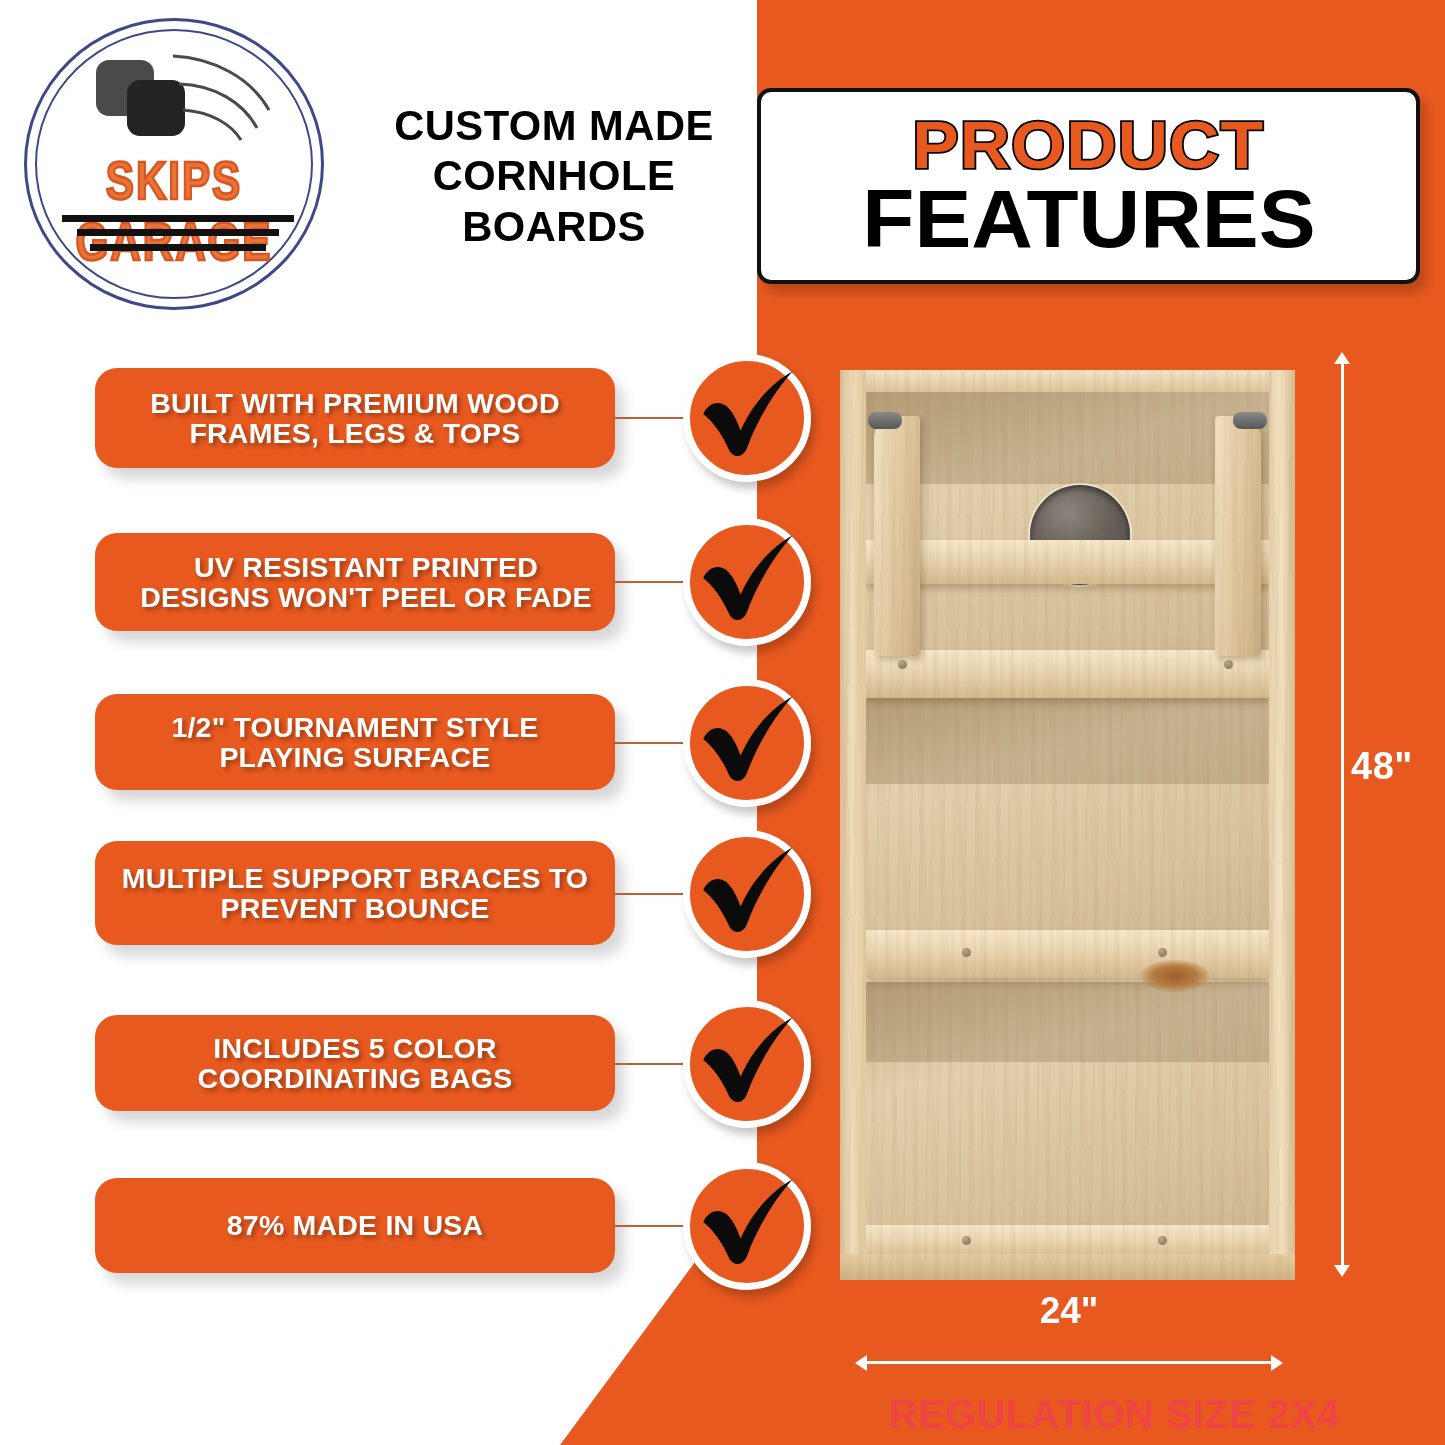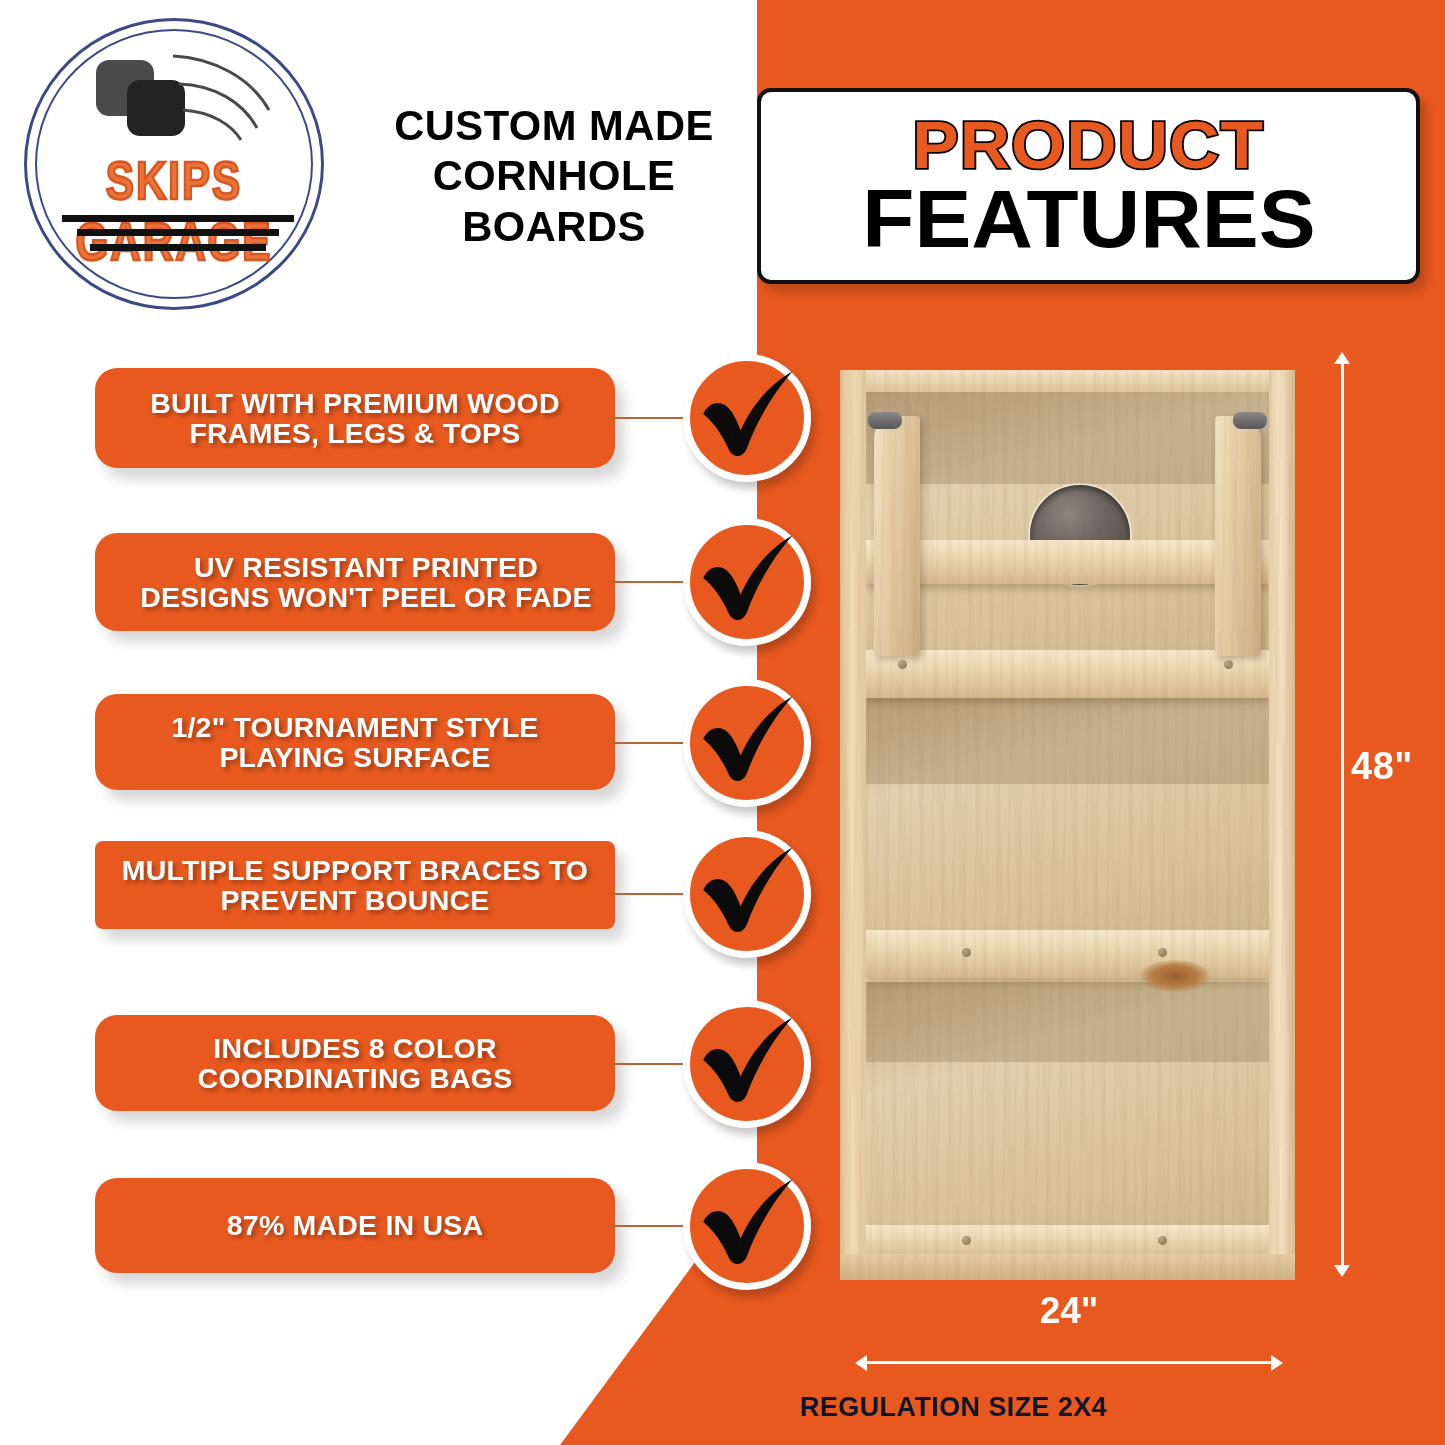--- a/index.html
+++ b/index.html
@@ -165,22 +165,22 @@
     color:#fff; font-size:38px; font-weight:700; letter-spacing:.5px; }
 
   #dim-h{ position:absolute; left:855px; top:1352px; width:428px; height:22px; }
   #dim-h .line{ position:absolute; left:10px; top:9px; width:408px; height:2.5px; background:#fff; }
   #dim-h .ar-l, #dim-h .ar-r{ position:absolute; top:3px; width:0;height:0;
     border-top:8px solid transparent; border-bottom:8px solid transparent; }
   #dim-h .ar-l{ left:0; border-right:12px solid #fff; }
   #dim-h .ar-r{ right:0; border-left:12px solid #fff; }
   #dim-h-label{ position:absolute; left:855px; top:1290px; width:428px; text-align:center;
     color:#fff; font-size:37px; font-weight:700; }
-  #reg-label{ position:absolute; left:800px; top:1392px; width:540px; text-align:left;
-    color:#0f172a; font-size:27px; font-weight:700; letter-spacing:.4px; }
+  #reg-label{ position:absolute; left:800px; top:1392px; width:540px; text-align:right;
+    color:#ef4444; font-size:40px; font-weight:700; letter-spacing:.4px; }
 </style>
 </head>
 <body>
 
 <div id="bg-white"></div>
 <div id="bg-orange"></div>
 
 <div id="logo">
   <div class="ring-outer"></div>
   <div class="ring-inner"></div>
@@ -228,31 +228,31 @@
   <div class="pill" style="top:694px; height:96px;">1/2" TOURNAMENT STYLE PLAYING SURFACE</div>
   <div class="connector" style="left:612px; top:742px; width:80px;"></div>
   <div class="check-circle" style="left:683px; top:679px;">
     <svg viewBox="0 0 100 100">
       <path d="M6,47 C11,36 22,33 30,41 C35,46 39,55 42,63 C52,40 70,18 92,6 C74,26 58,53 48,80 C44,90 34,90 30,80 C24,66 14,53 6,47 Z" fill="#0b0b0b"></path>
     </svg>
   </div>
 </div>
 
 <div class="feature-row" style="top:0">
-  <div class="pill" style="top:841px; height:88px;border-radius:8px;">MULTIPLE SUPPORT BRACES TO PREVENT BOUNCE</div>
+  <div class="pill" style="top:841px; height:104px;">MULTIPLE SUPPORT BRACES TO PREVENT BOUNCE</div>
   <div class="connector" style="left:612px; top:893px; width:80px;"></div>
   <div class="check-circle" style="left:683px; top:830px;">
     <svg viewBox="0 0 100 100">
       <path d="M6,47 C11,36 22,33 30,41 C35,46 39,55 42,63 C52,40 70,18 92,6 C74,26 58,53 48,80 C44,90 34,90 30,80 C24,66 14,53 6,47 Z" fill="#0b0b0b"></path>
     </svg>
   </div>
 </div>
 
 <div class="feature-row" style="top:0">
-  <div class="pill" style="top:1015px; height:96px;">INCLUDES 8 COLOR COORDINATING BAGS</div>
+  <div class="pill" style="top:1015px; height:96px;">INCLUDES 5 COLOR COORDINATING BAGS</div>
   <div class="connector" style="left:612px; top:1063px; width:80px;"></div>
   <div class="check-circle" style="left:683px; top:1000px;">
     <svg viewBox="0 0 100 100">
       <path d="M6,47 C11,36 22,33 30,41 C35,46 39,55 42,63 C52,40 70,18 92,6 C74,26 58,53 48,80 C44,90 34,90 30,80 C24,66 14,53 6,47 Z" fill="#0b0b0b"></path>
     </svg>
   </div>
 </div>
 
 <div class="feature-row" style="top:0">
   <div class="pill" style="top:1178px; height:95px;">87% MADE IN USA</div>

